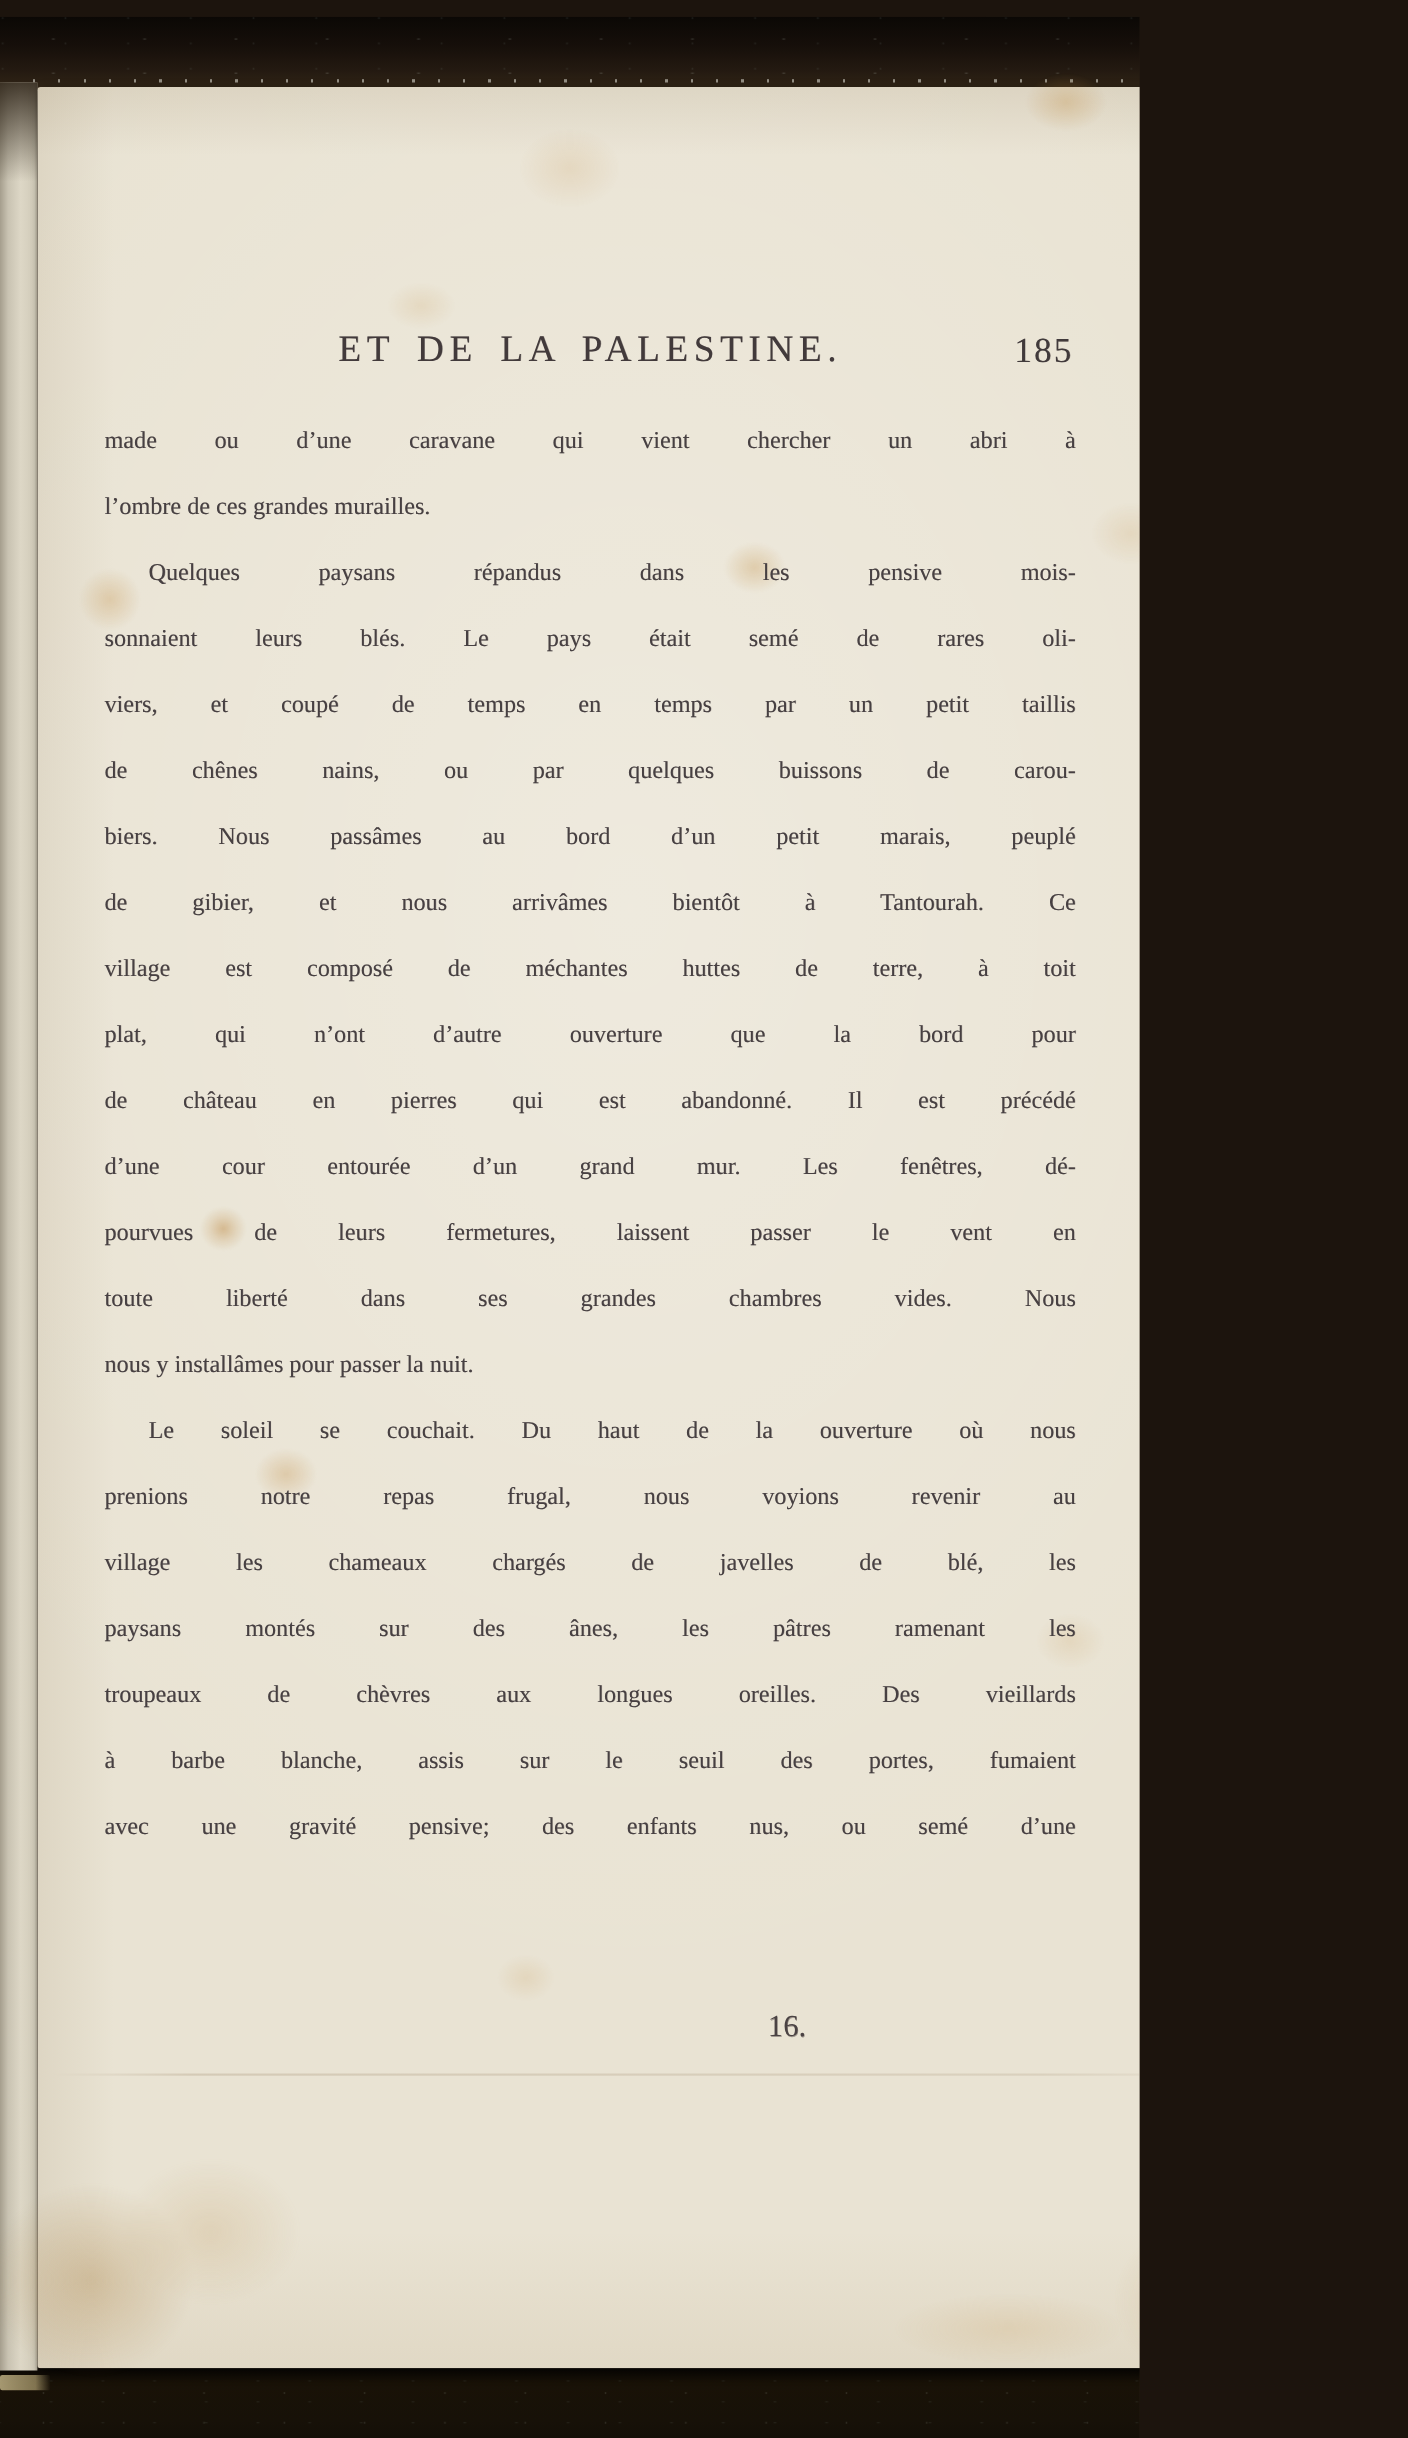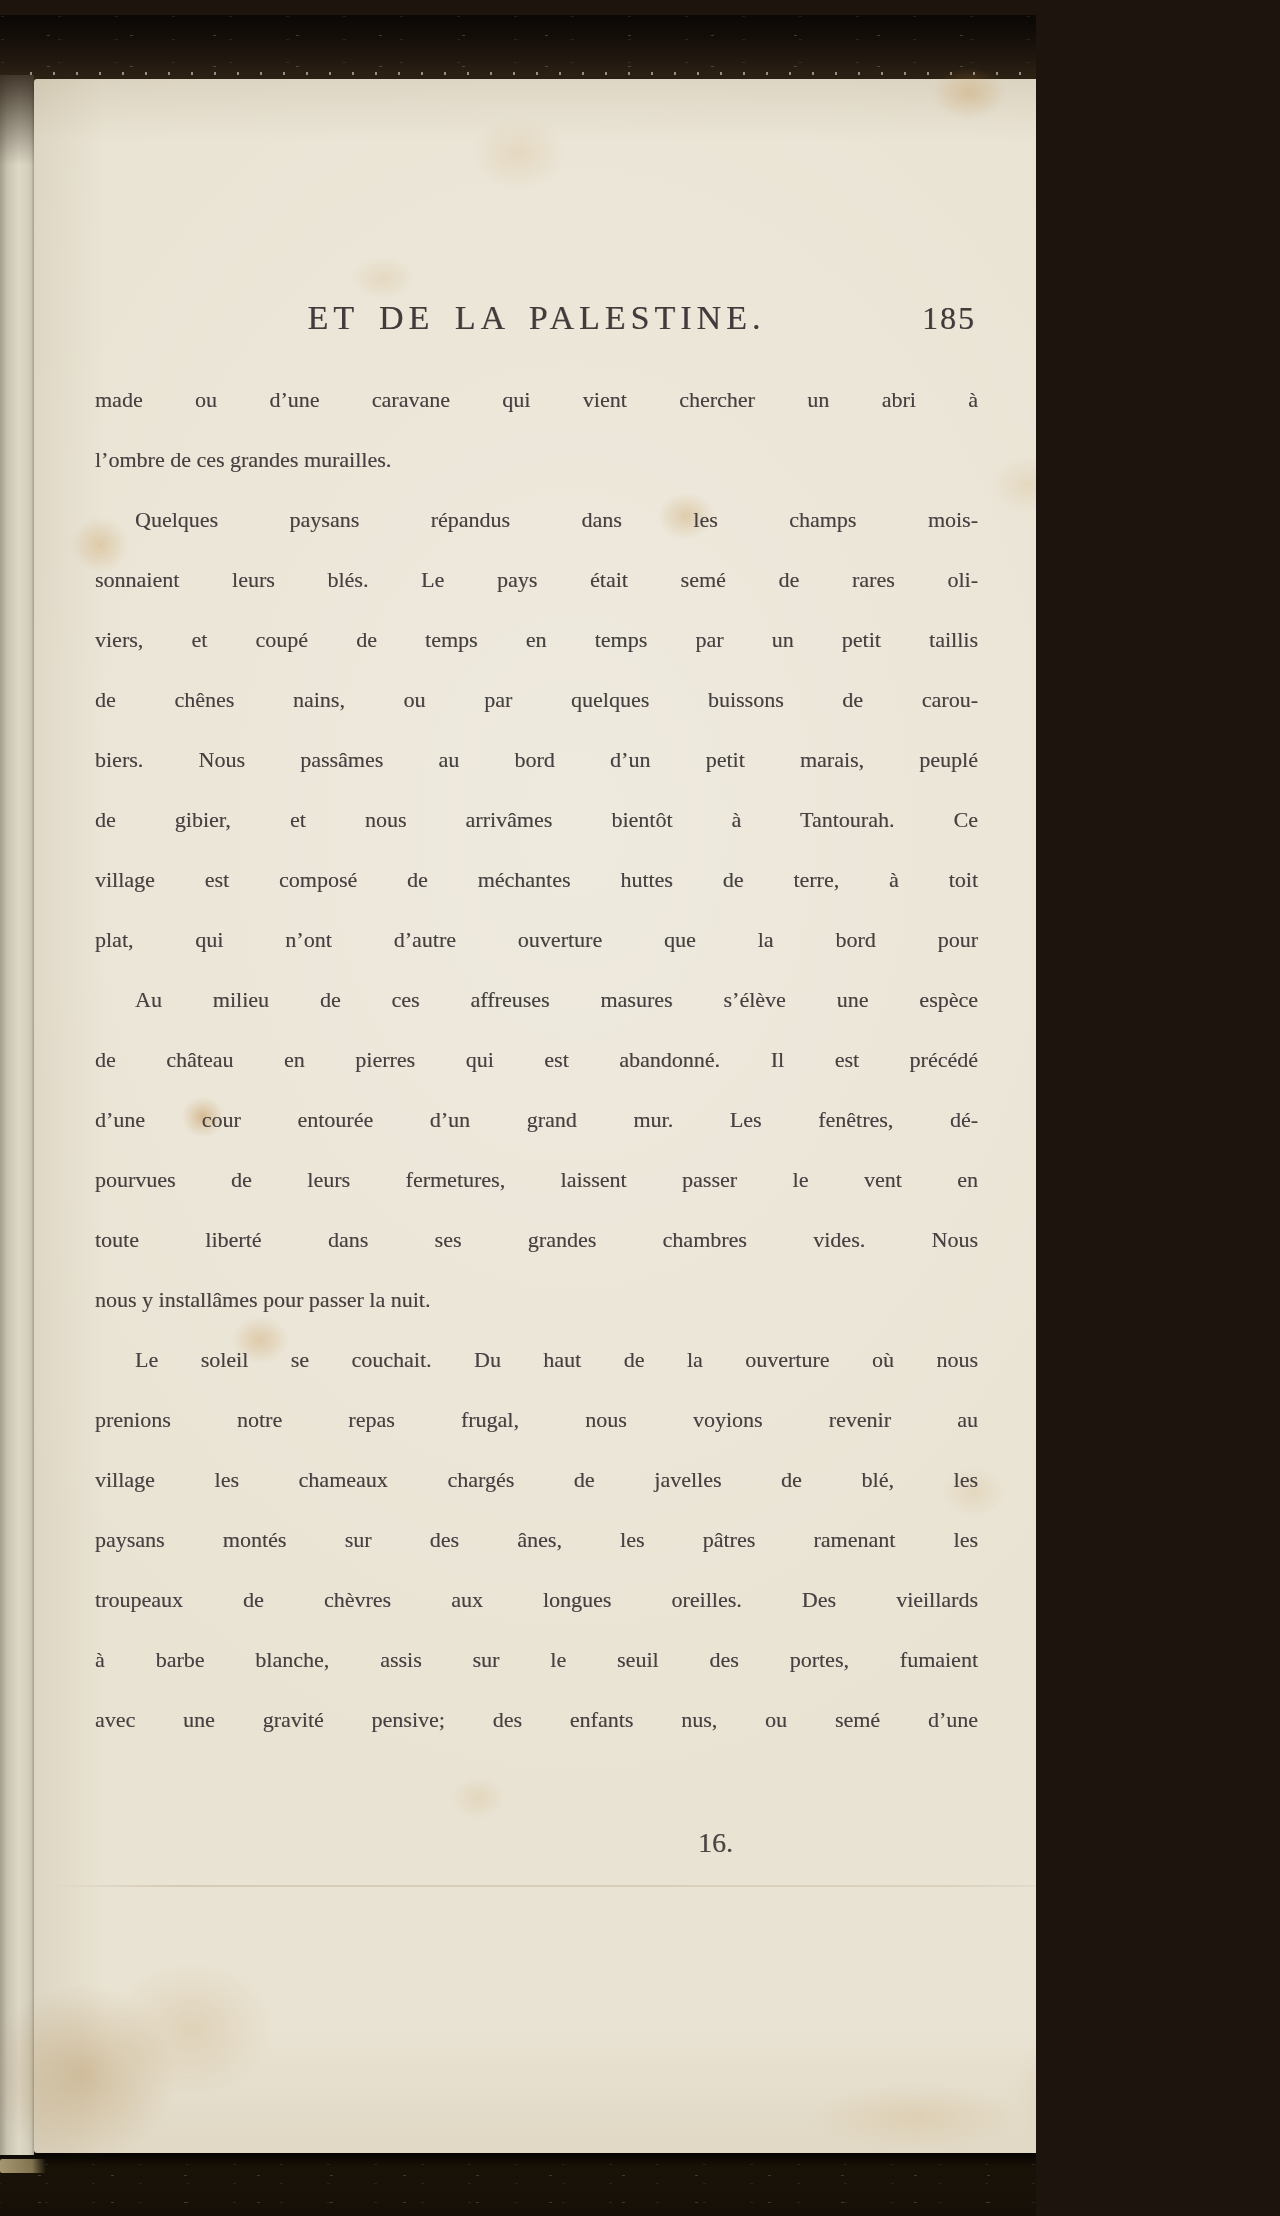--- a/index.html
+++ b/index.html
@@ -162,29 +162,28 @@
     <div class="crease-line"></div>
 
     <div class="header-row">
       <div class="header-title">ET DE LA PALESTINE.</div>
       <div class="header-pagenum">185</div>
     </div>
 
     <div class="body-text">
         <div class="line">made ou d’une caravane qui vient chercher un abri à</div>
         <div class="line para-end">l’ombre de ces grandes murailles.</div>
-        <div class="line indent">Quelques paysans répandus dans les champs mois-</div>
+        <div class="line indent">Quelques paysans répandus dans les pensive mois-</div>
         <div class="line">sonnaient leurs blés. Le pays était semé de rares oli-</div>
         <div class="line">viers, et coupé de temps en temps par un petit taillis</div>
         <div class="line">de chênes nains, ou par quelques buissons de carou-</div>
         <div class="line">biers. Nous passâmes au bord d’un petit marais, peuplé</div>
         <div class="line">de gibier, et nous arrivâmes bientôt à Tantourah. Ce</div>
         <div class="line">village est composé de méchantes huttes de terre, à toit</div>
         <div class="line">plat, qui n’ont d’autre ouverture que la bord pour</div>
-        <div class="line indent">Au milieu de ces affreuses masures s’élève une espèce</div>
         <div class="line">de château en pierres qui est abandonné. Il est précédé</div>
         <div class="line">d’une cour entourée d’un grand mur. Les fenêtres, dé-</div>
         <div class="line">pourvues de leurs fermetures, laissent passer le vent en</div>
         <div class="line">toute liberté dans ses grandes chambres vides. Nous</div>
         <div class="line para-end">nous y installâmes pour passer la nuit.</div>
         <div class="line indent">Le soleil se couchait. Du haut de la ouverture où nous</div>
         <div class="line">prenions notre repas frugal, nous voyions revenir au</div>
         <div class="line">village les chameaux chargés de javelles de blé, les</div>
         <div class="line">paysans montés sur des ânes, les pâtres ramenant les</div>
         <div class="line">troupeaux de chèvres aux longues oreilles. Des vieillards</div>

